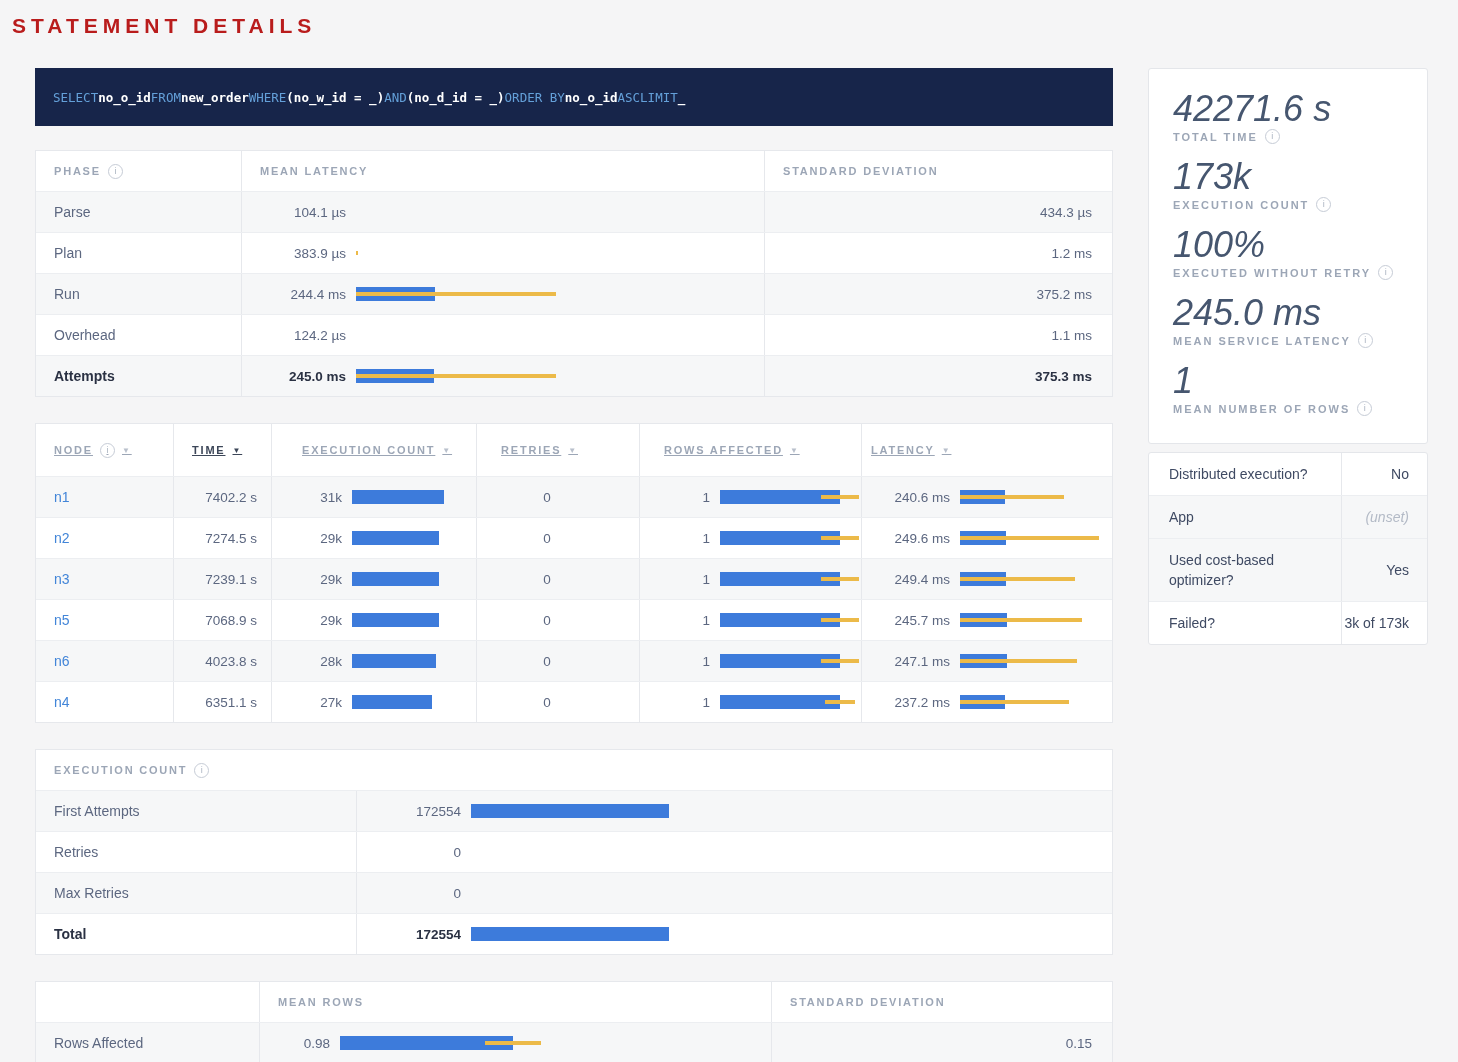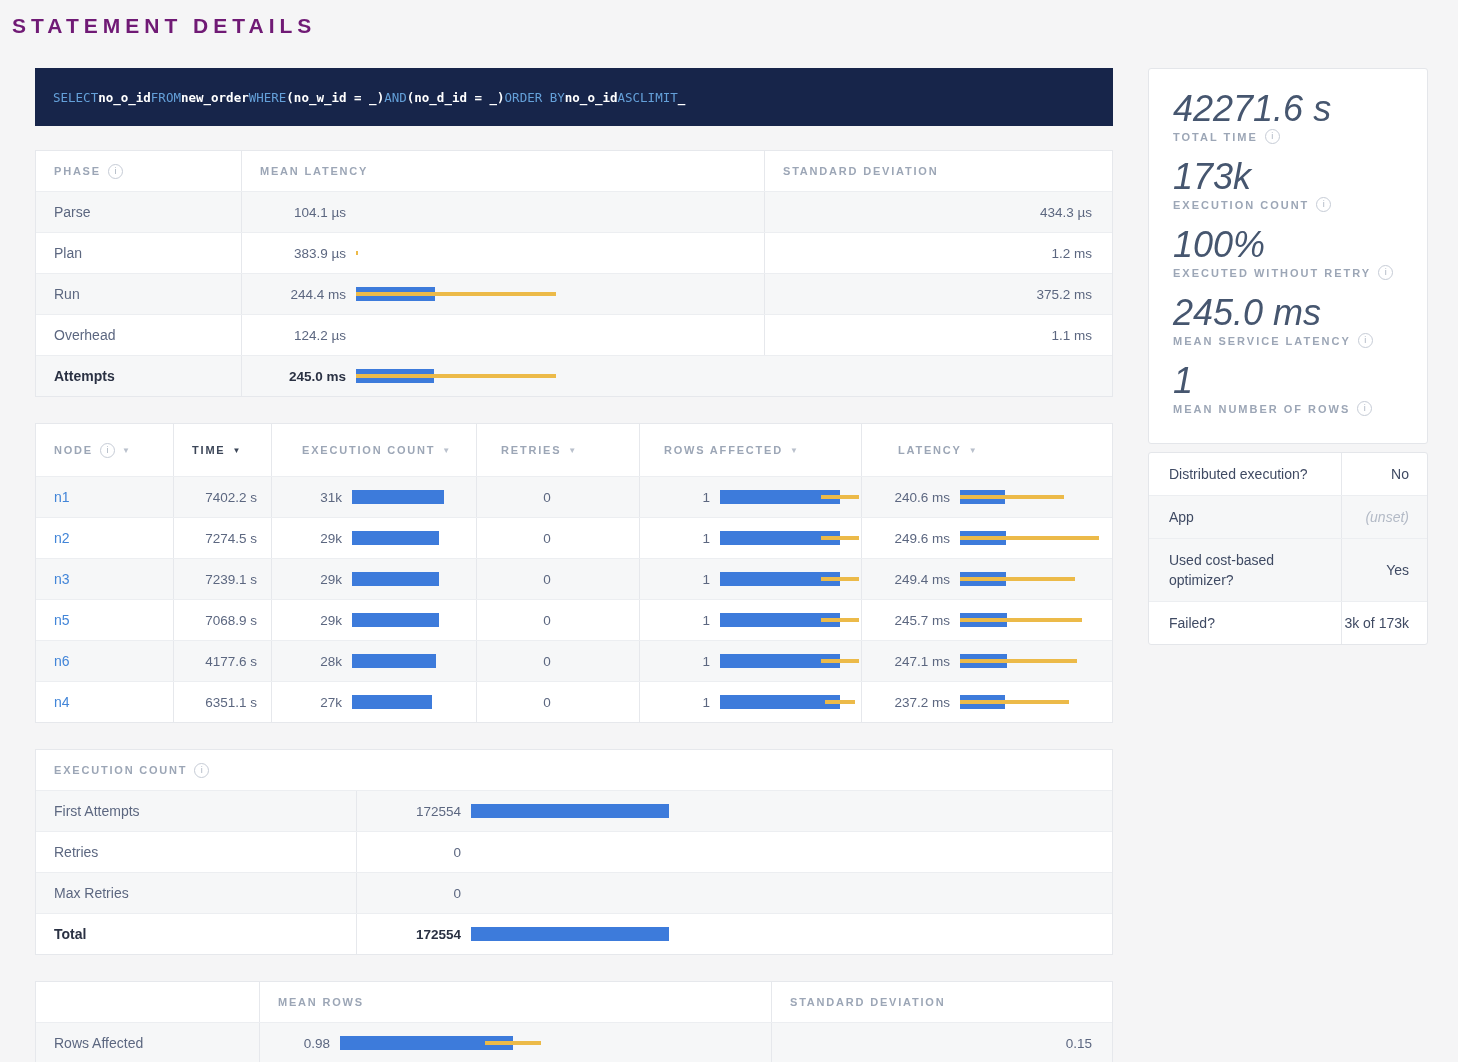--- a/index.html
+++ b/index.html
@@ -17,21 +17,21 @@
     margin: 0;
     background: #F5F5F6;
     font-family: "Liberation Sans", "DejaVu Sans", sans-serif;
     color: var(--txt);
   }
   .page { padding: 8px 30px 24px 10px; }
   .page-title {
     font-size: 21px;
     font-weight: bold;
     letter-spacing: 5px;
-    color: #701a75;
+    color: #b91c1c;
     margin: 6px 0 30px 2px;
   }
   .layout { display: flex; gap: 35px; margin-left: 25px; }
   .main { width: 1078px; flex: none; }
   .rail { width: 280px; flex: none; }
 
   
   .sql-box {
     background: #17254A;
     height: 58px;
@@ -74,21 +74,21 @@
   .bar-val { width: 86px; flex: none; text-align: right; margin-right: 10px; font-size: 13.5px; color: var(--txt); }
   .bar-val.narrow { width: 52px; }
   .bar-val.mid { width: 70px; }
   .chart { flex: 1; position: relative; height: 14px; margin-right: 14px; }
   .bbar { position: absolute; left: 0; top: 0; height: 14px; background: var(--blue); }
   .yline { position: absolute; left: 0; top: 5px; height: 4px; background: var(--yellow); }
 
   
   .phase-grid { grid-template-columns: 205px 523px 348px; }
   .node-grid { grid-template-columns: 137px 98px 205px 163px 222px 251px; }
-  .node-th { min-height: 52px; }
+  .node-th { min-height: 52px; text-decoration: underline; }
   .exec-grid { grid-template-columns: 320px 1fr; }
   .rows-grid { grid-template-columns: 223px 512px 341px; }
 
   .link { color: #4285D8; cursor: pointer; text-decoration: none; }
   .time-cell { justify-content: flex-end; padding-right: 14px; font-size: 13.5px; }
   .center-cell { justify-content: center; padding-right: 40px; font-size: 13.5px; }
 
   
   .info-icon {
     display: inline-flex;
@@ -219,20 +219,21 @@
 
         <div class="tr phase-grid alt bold">
           <div class="td">Attempts</div>
           <div class="td sep">
             <span class="bar-val">245.0 ms</span>
             <span class="chart">
               <span class="bbar" style="width: 78px;"></span>
               <span class="yline" style="width: 200px;"></span>
             </span>
           </div>
+          <div class="td sep num">375.3 ms</div>
         </div>
       </div>
 
       <div class="tbl">
         <div class="tr node-grid th-row">
           <div class="td node-th">
             <span>NODE</span>
             <span class="info-icon">i</span>
             <span class="sort-icon">▼</span>
           </div>
@@ -245,21 +246,21 @@
             <span class="sort-icon">▼</span>
           </div>
           <div class="td sep node-th" style="padding-left:24px">
             <span>RETRIES</span>
             <span class="sort-icon">▼</span>
           </div>
           <div class="td sep node-th" style="padding-left:24px">
             <span>ROWS AFFECTED</span>
             <span class="sort-icon">▼</span>
           </div>
-          <div class="td sep node-th" style="padding-left:36px">
+          <div class="td sep node-th" style="padding-left:9px">
             <span>LATENCY</span>
             <span class="sort-icon">▼</span>
           </div>
         </div>
 
         <div class="tr node-grid alt">
           <div class="td">
               <a class="link">n1</a>
             </div>
           <div class="td sep time-cell">7402.2 s</div>
@@ -367,21 +368,21 @@
               <span class="bbar" style="width: 47px;"></span>
               <span class="yline" style="width: 122px;"></span>
             </span>
           </div>
         </div>
 
         <div class="tr node-grid alt">
           <div class="td">
               <a class="link">n6</a>
             </div>
-          <div class="td sep time-cell">4177.6 s</div>
+          <div class="td sep time-cell">4023.8 s</div>
           <div class="td sep">
             <span class="bar-val narrow">28k</span>
             <span class="chart">
                 <span class="bbar" style="width: 84px;"></span>
               </span>
           </div>
           <div class="td sep center-cell">0</div>
           <div class="td sep">
             <span class="bar-val narrow">1</span>
             <span class="chart">

